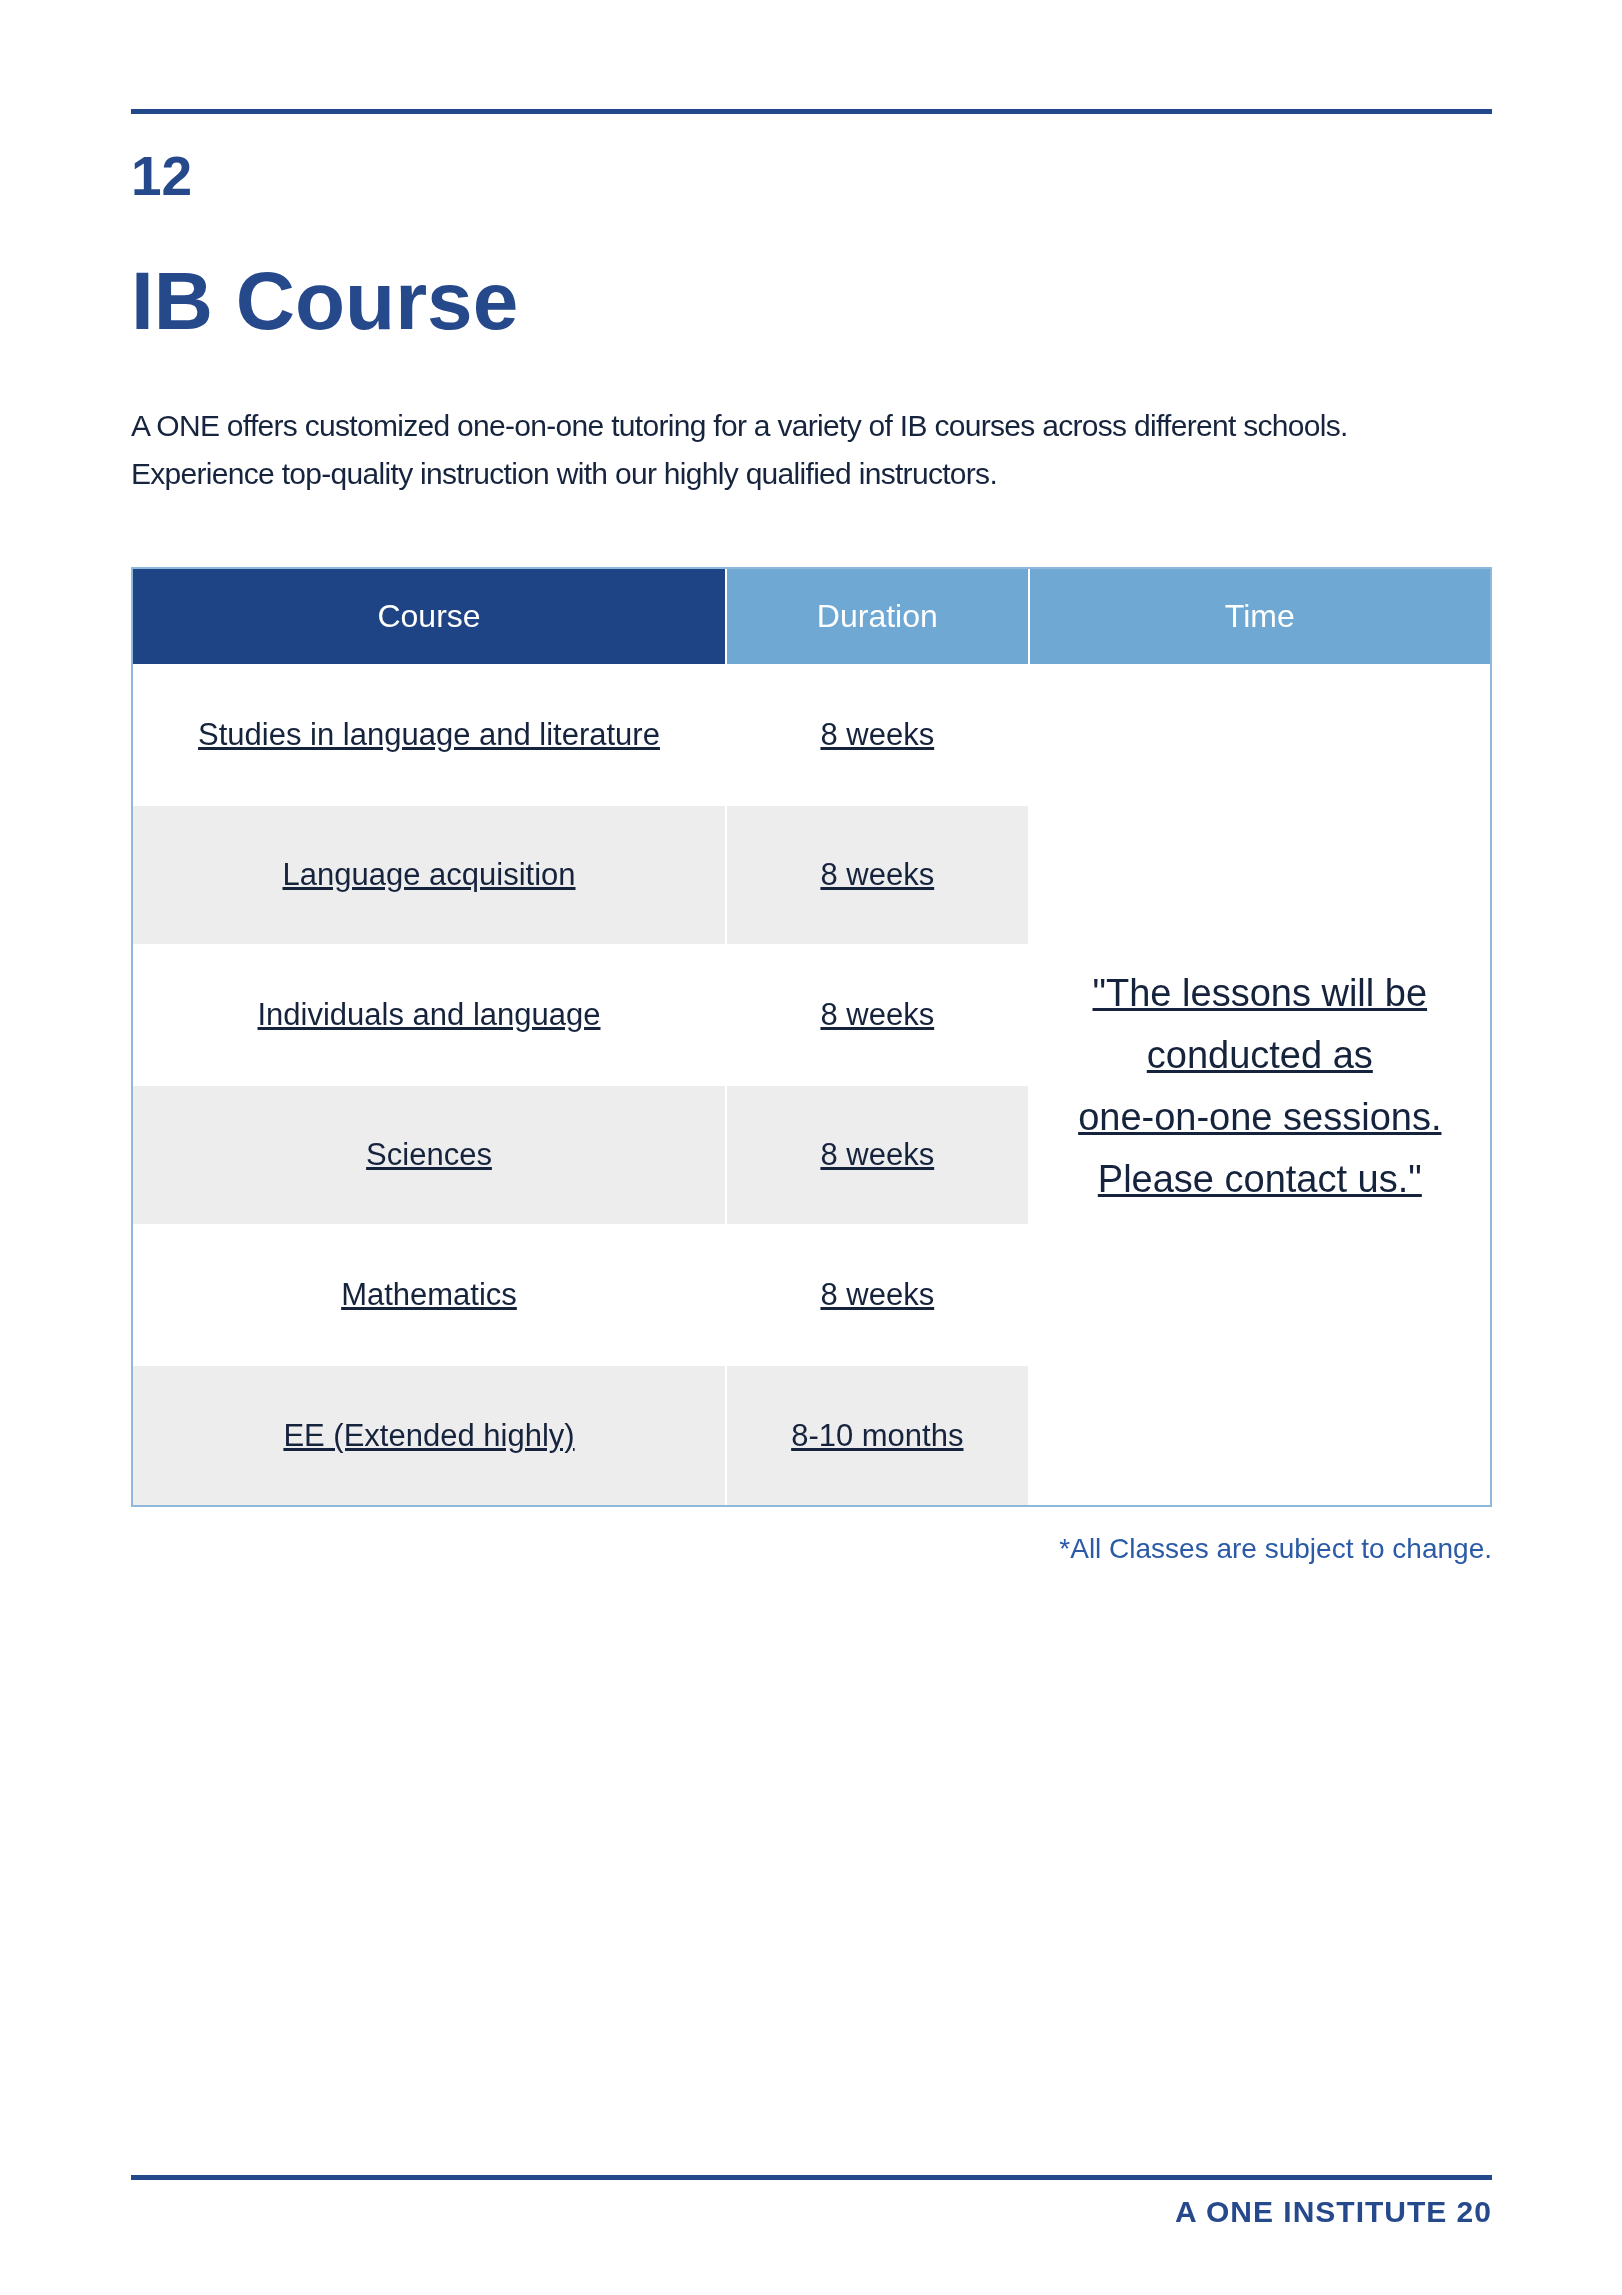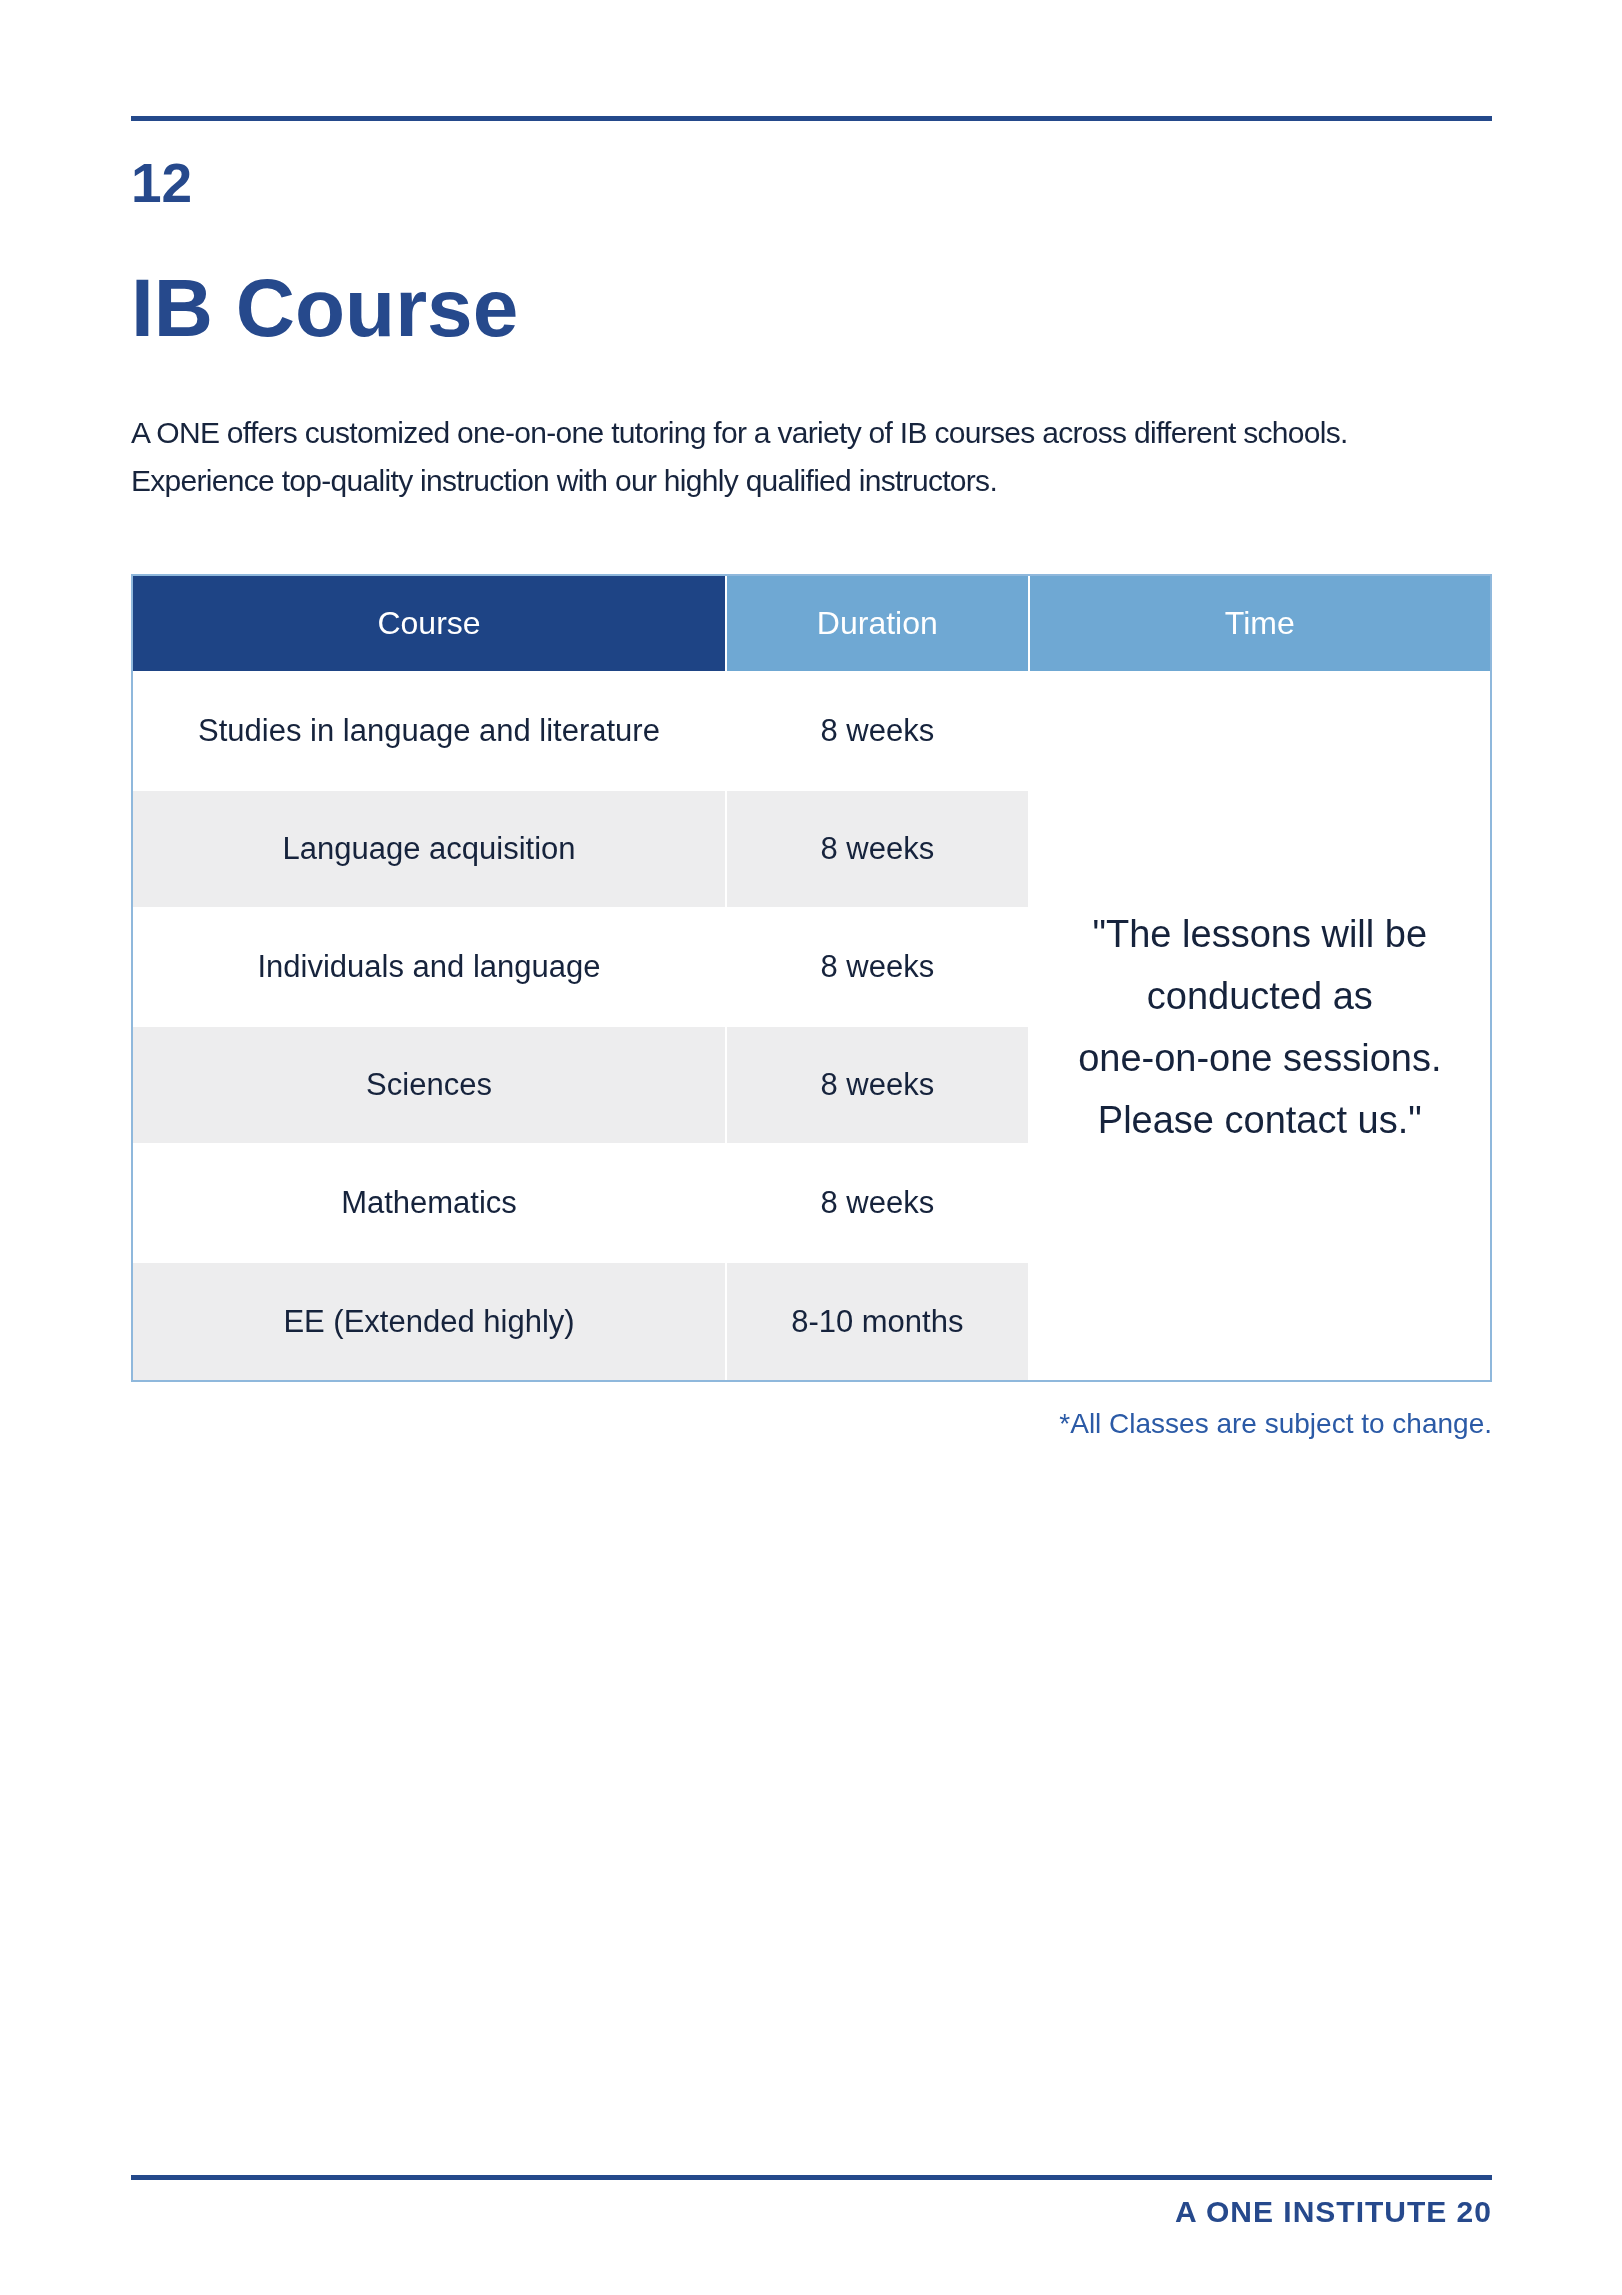--- a/index.html
+++ b/index.html
@@ -6,21 +6,21 @@
   html, body { background: #ffffff; }
   body { font-family: "Liberation Sans", sans-serif; }
 
   .page {
     position: relative;
     width: 1623px;
     height: 2295px;
     margin: 0 auto;
     background: #ffffff;
     overflow: hidden;
-    padding: 7px 131px;
+    padding: 0 131px;
     color: #16233C;
   }
 
   .top-rule {
     margin-top: 109px;
     height: 5.2px;
     background: #24498B;
   }
 
   .chapter-number {
@@ -65,27 +65,28 @@
     font-weight: 400;
     color: #ffffff;
     text-align: center;
     vertical-align: middle;
   }
   th.col-course   { width: 43.7%; background: #1E4485; border-right: 2px solid #ffffff; }
   th.col-duration { width: 22.3%; background: #6FA8D3; border-right: 2px solid #ffffff; }
   th.col-time     { width: 34%;   background: #6FA8D3; }
 
   td {
-    height: 118px;
+    height: 140px;
     font-size: 31px;
     color: #16233C;
     text-align: center;
     vertical-align: middle;
     border-top: 2px solid #ffffff;
     background: #ffffff;
+    text-decoration: underline;
   }
   td.course-cell, td.duration-cell { border-right: 2px solid #ffffff; }
   tbody tr:nth-child(even) td.course-cell,
   tbody tr:nth-child(even) td.duration-cell { background: #EDEDEE; }
 
   td.time-cell {
     background: #ffffff;
     white-space: pre-line;
     font-size: 38px;
     line-height: 62px;

